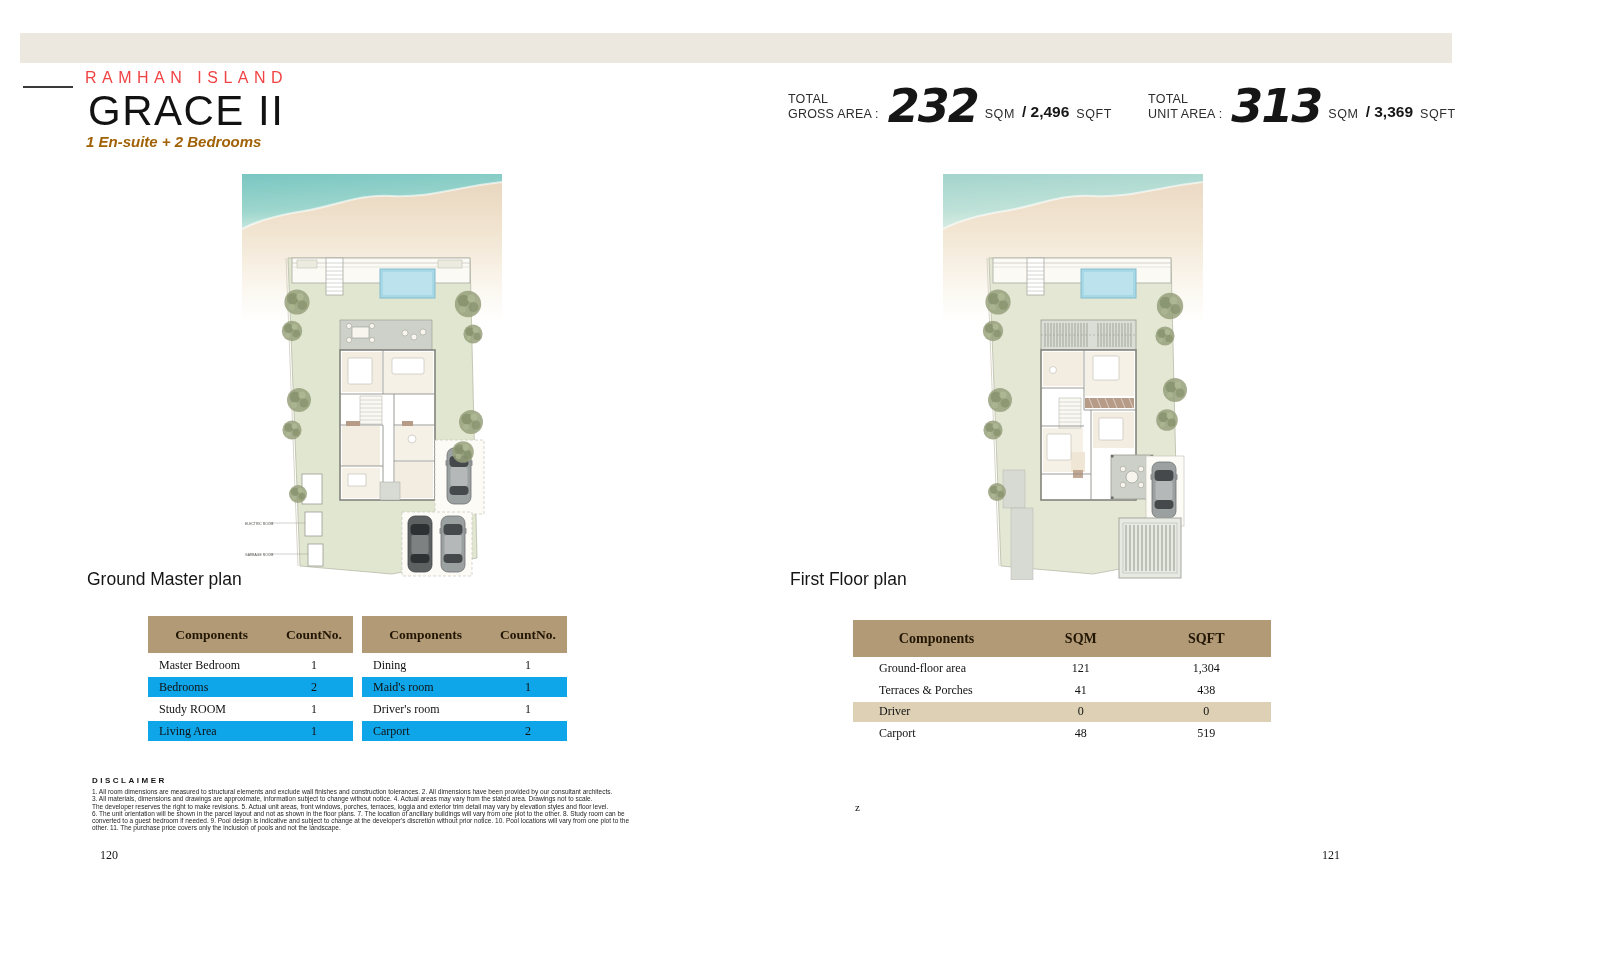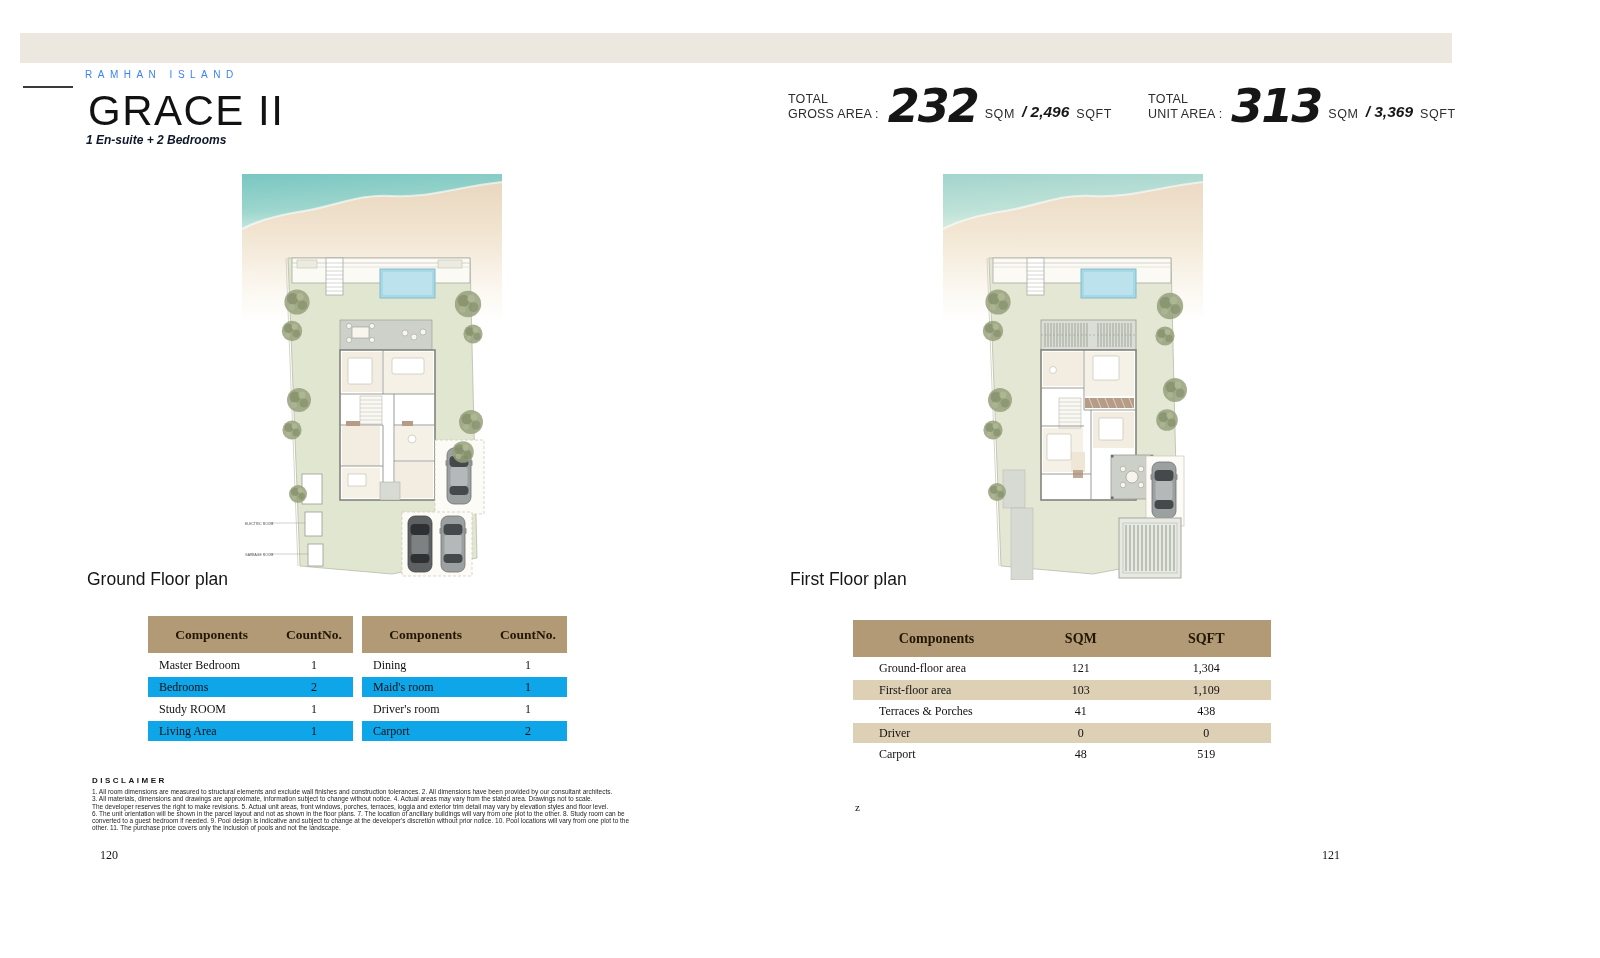--- a/index.html
+++ b/index.html
@@ -4,33 +4,33 @@
 <style>
   html,body{margin:0;padding:0;}
   body{
     width:1600px;height:958px;background:#ffffff;position:relative;overflow:hidden;
     font-family:"Liberation Sans",sans-serif;color:#151515;
   }
 
   
   .band{position:absolute;left:20px;top:33px;width:1432px;height:30px;background:#ece8df;}
   .dash{position:absolute;left:23px;top:86px;width:50px;height:2px;background:#3a3a3a;}
-  .brand{position:absolute;left:85px;top:69px;font-size:10px;letter-spacing:5.5px;color:#3b82f6;font-weight:500;}
+  .brand{position:absolute;left:85px;top:69px;font-size:16px;letter-spacing:5.5px;color:#ef4444;font-weight:500;}
   .title{position:absolute;left:84px;top:86px;margin:4px;font-family:Liberation Sans, sans-serif;font-weight:400;
          font-size:42px;letter-spacing:1.5px;color:#121212;line-height:1;}
-  .subtitle{position:absolute;left:86px;top:133px;font-size:12px;font-style:italic;font-weight:bold;color:#0f172a;}
+  .subtitle{position:absolute;left:86px;top:133px;font-size:15px;font-style:italic;font-weight:bold;color:#a16207;}
 
   
   .stats{position:absolute;left:788px;top:88px;display:flex;gap:36px;}
   .stat{display:flex;align-items:flex-end;}
   .stat-label{font-size:12.5px;line-height:14.5px;color:#2d2d2d;padding-bottom:3px;letter-spacing:.2px;}
   .stat-num{font-family:"DejaVu Sans",sans-serif;font-style:italic;font-weight:bold;font-size:46px;
             line-height:36px;margin-left:9px;letter-spacing:-2px;color:#161616;}
   .stat-unit{font-size:12.5px;color:#2d2d2d;padding-bottom:3px;margin-left:7px;letter-spacing:.6px;}
-  .stat-val2{font-style:italic;font-weight:bold;font-size:15.5px;color:#161616;padding-bottom:3px;margin-left:7px;}
+  .stat-val2{font-weight:bold;font-size:15.5px;color:#161616;padding-bottom:3px;margin-left:7px;}
 
   
   .plan-svg{position:absolute;width:260px;height:406px;}
   #plan-ground{left:242px;top:174px;}
   #plan-first{left:943px;top:174px;}
   .caption{position:absolute;font-size:17.5px;color:#151515;}
   #cap-ground{left:87px;top:569px;}
   #cap-first{left:790px;top:569px;}
 
   
@@ -439,21 +439,21 @@
     <use href="#treeB" xlink:href="#treeB" transform="translate(57,226) scale(1)"></use>
     <use href="#treeB" xlink:href="#treeB" transform="translate(50,256) scale(0.8)"></use>
     <use href="#treeB" xlink:href="#treeB" transform="translate(54,318) scale(0.75)"></use>
     <use href="#treeB" xlink:href="#treeB" transform="translate(227,132) scale(1.1)"></use>
     <use href="#treeB" xlink:href="#treeB" transform="translate(222,162) scale(0.8)"></use>
     <use href="#treeB" xlink:href="#treeB" transform="translate(232,216) scale(1)"></use>
     <use href="#treeB" xlink:href="#treeB" transform="translate(224,246) scale(0.9)"></use>
   </g>
 </svg>
 
-<div id="cap-ground" class="caption">Ground Floor plan</div>
+<div id="cap-ground" class="caption">Ground Master plan</div>
 <div id="cap-first" class="caption">First Floor plan</div>
 
 <div id="tableA" class="ctable">
   <div class="thead">
     <span class="h1">Components</span>
     <span class="h2">CountNo.</span>
   </div>
   <div class="trow">
     <span class="c1">Master Bedroom</span>
       <span class="c2">1</span>
@@ -498,25 +498,20 @@
 <div class="atable">
   <div class="athead">
     <span class="a1">Components</span>
     <span class="a2">SQM</span>
     <span class="a3">SQFT</span>
   </div>
   <div class="arow">
     <span class="a1">Ground-floor area</span>
       <span class="a2">121</span>
       <span class="a3">1,304</span>
-  </div>
-  <div class="arow ashade">
-    <span class="a1">First-floor area</span>
-      <span class="a2">103</span>
-      <span class="a3">1,109</span>
   </div>
   <div class="arow">
     <span class="a1">Terraces &amp; Porches</span>
       <span class="a2">41</span>
       <span class="a3">438</span>
   </div>
   <div class="arow ashade">
     <span class="a1">Driver</span>
       <span class="a2">0</span>
       <span class="a3">0</span>

